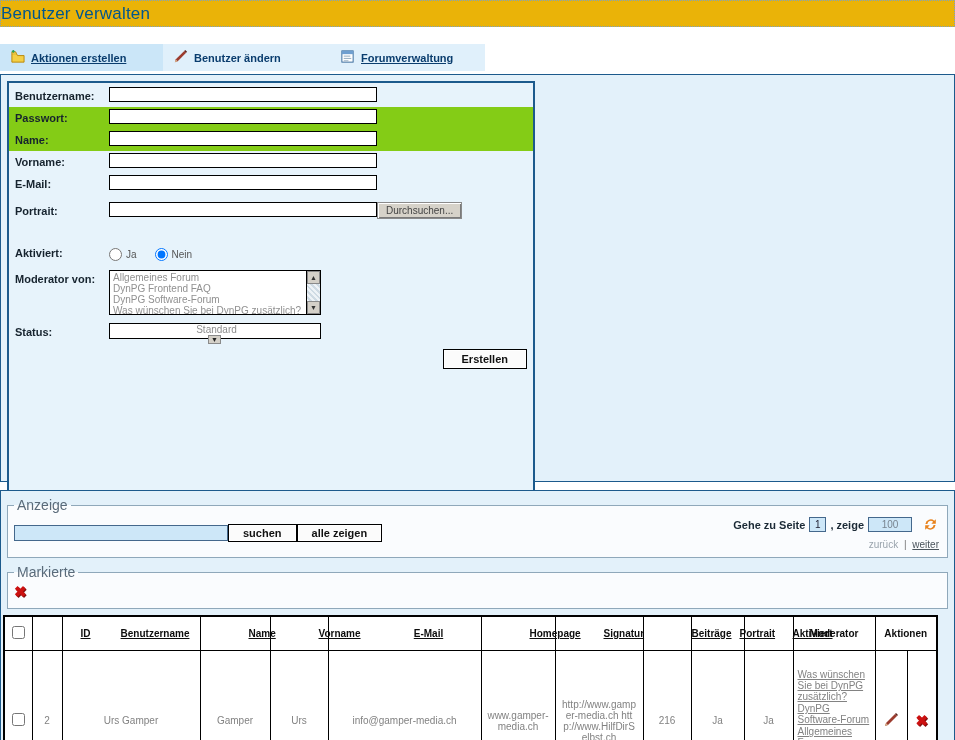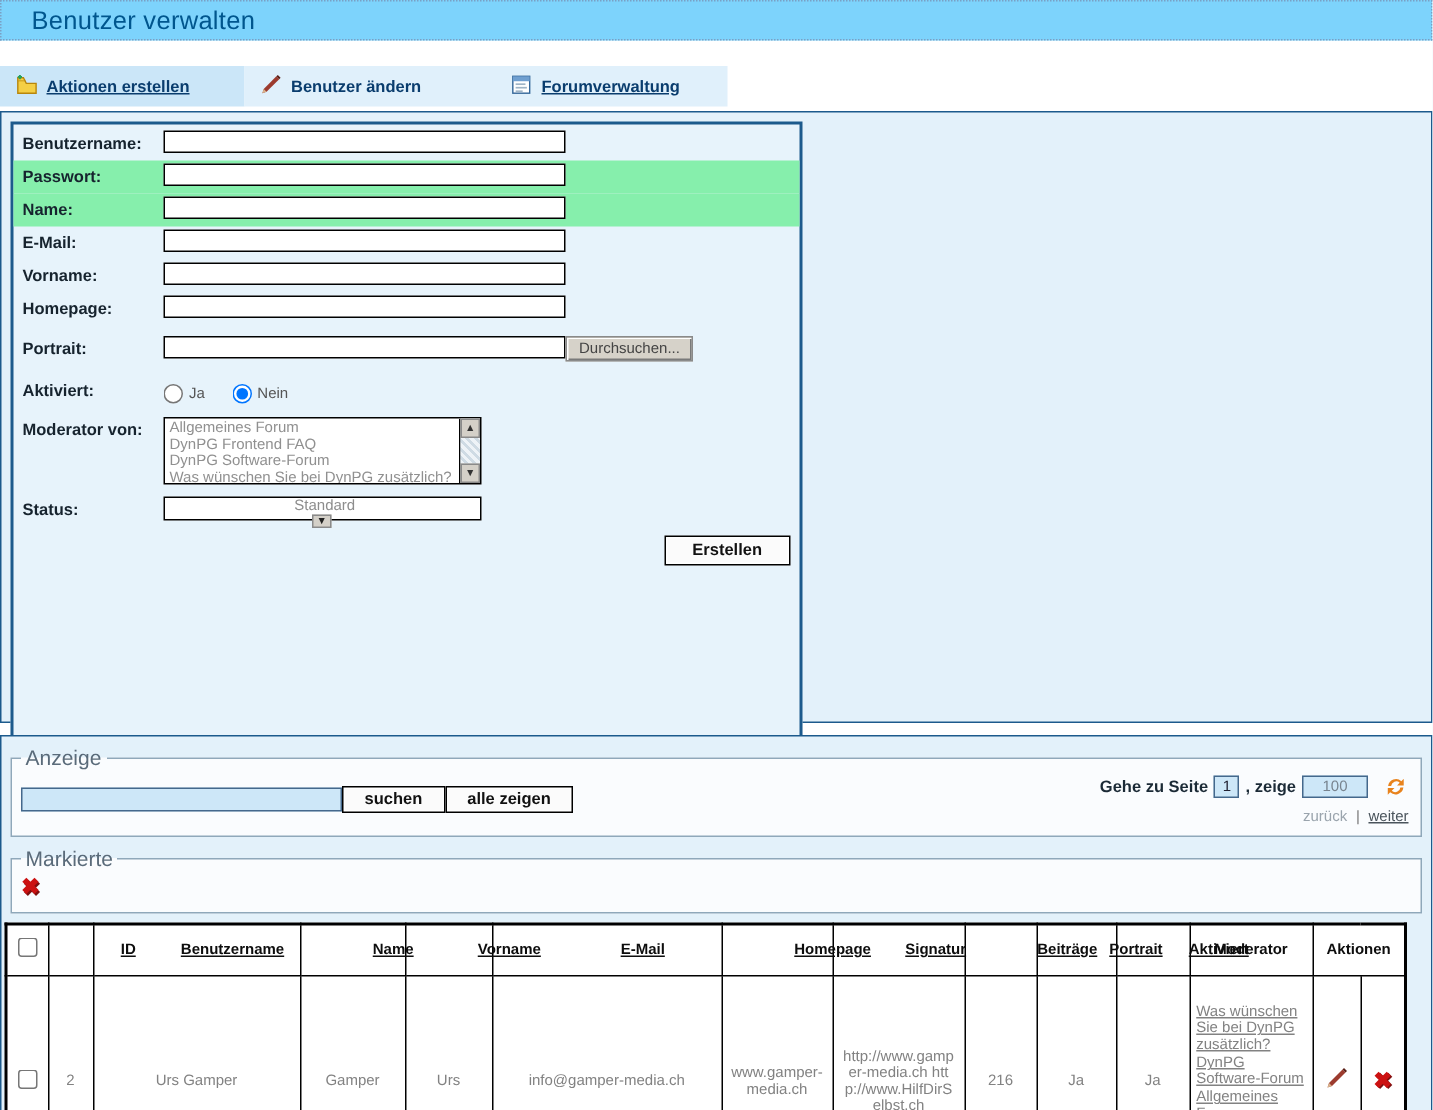--- a/index.html
+++ b/index.html
@@ -1,41 +1,41 @@
 <!DOCTYPE html>
 <html><head>
 <meta charset="utf-8">
 <style>
   * { box-sizing: border-box; margin: 0; padding: 0; }
   html,body { width:955px; height:740px; overflow:hidden; background:#fff;
     font-family:"Liberation Sans", sans-serif; }
 
   
-  .titlebar { height:27px; border:1px dotted #7aa0c4; background:#7dd3fc;
-    display:flex; align-items:center; padding-left:20px;
+  .titlebar { height:27px; border:1px dotted #7aa0c4; background:#eab308;
+    display:flex; align-items:center; padding-left:0;
     color:#00568e; font-size:17px; letter-spacing:.2px; }
 
   
   .tabs { display:flex; margin-top:17px; height:27px; }
   .tab { display:flex; align-items:center; gap:6px; padding:0 10px;
     font-size:11px; font-weight:bold; color:#0a3d6e; background:#e0f0fb; cursor:pointer; }
   .tab.active { background:#cbe6f8; }
   .tab .lbl.u { text-decoration:underline; }
   .tab svg { width:15px; height:15px; flex:0 0 auto; }
 
   
   .panel { border:1px solid #1c5a8c; background:#e3f1fa; }
   .panel1 { margin-top:3px; height:408px; }
   .panel2 { margin-top:8px; height:310px; }
 
   
   .formbox { margin:6px; width:528px; height:436px; border:2px solid #1c5a8c;
     background:#e7f3fb; padding-top:2px; }
   .frow { display:flex; align-items:flex-start; min-height:22px; padding:2px 0 0 0; }
-  .frow.hl { background:#86efac; }
+  .frow.hl { background:#84cc16; }
   .flabel { width:94px; flex:0 0 94px; margin-left:6px; font-size:11px;
     font-weight:bold; color:#16232e; padding-top:3px; }
   .txt { width:268px; height:15px; border:1px solid #000; background:#fff;
     font-size:11px; padding:0 2px; font-family:"Liberation Sans",sans-serif; }
   textarea.sig { width:346px; height:93px; border:1px solid #000; resize:none;
     font-size:11px; font-family:"Liberation Sans",sans-serif; }
   .browse { margin-left:0; height:17px; font-size:10px; color:#444;
     background:#d6d2c9; border:1px solid #8a8a8a;
     box-shadow: inset 1px 1px 0 #fff, inset -1px -1px 0 #7a7a7a; padding:0 8px; }
   .radios { display:flex; align-items:center; gap:4px; font-size:10px; color:#555; padding-top:4px; }
@@ -148,37 +148,33 @@
     </div>
     <div class="frow hl">
       <span class="flabel">Passwort:</span>
       <input class="txt" type="text" style="">
     </div>
     <div class="frow hl">
       <span class="flabel">Name:</span>
       <input class="txt" type="text" style="">
     </div>
     <div class="frow">
+      <span class="flabel">Vorname:</span>
+      <input class="txt" type="text" style="">
+    </div>
+    <div class="frow">
       <span class="flabel">E-Mail:</span>
-      <input class="txt" type="text" style="">
-    </div>
-    <div class="frow">
-      <span class="flabel">Vorname:</span>
-      <input class="txt" type="text" style="">
-    </div>
-    <div class="frow">
-      <span class="flabel">Homepage:</span>
       <input class="txt" type="text" style="">
     </div>
     <div class="frow" style="margin-top:5px">
       <span class="flabel">Portrait:</span>
       <input class="txt" type="text" style="">
       <button class="browse">Durchsuchen...</button>
     </div>
-    <div class="frow" style="margin-top:6px">
+    <div class="frow" style="margin-top:20px">
       <span class="flabel">Aktiviert:</span>
       <span class="radios">
         <input type="radio" name="aktiviert" style="">
         <label>Ja</label>
         <input type="radio" name="aktiviert" checked="" style="">
         <label>Nein</label>
       </span>
     </div>
     <div class="frow" style="margin-top:4px;min-height:50px">
       <span class="flabel">Moderator von:</span>

